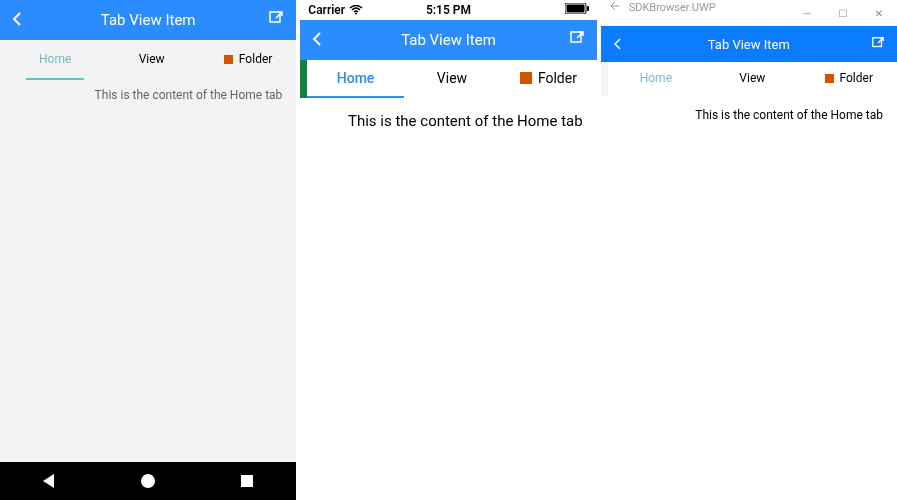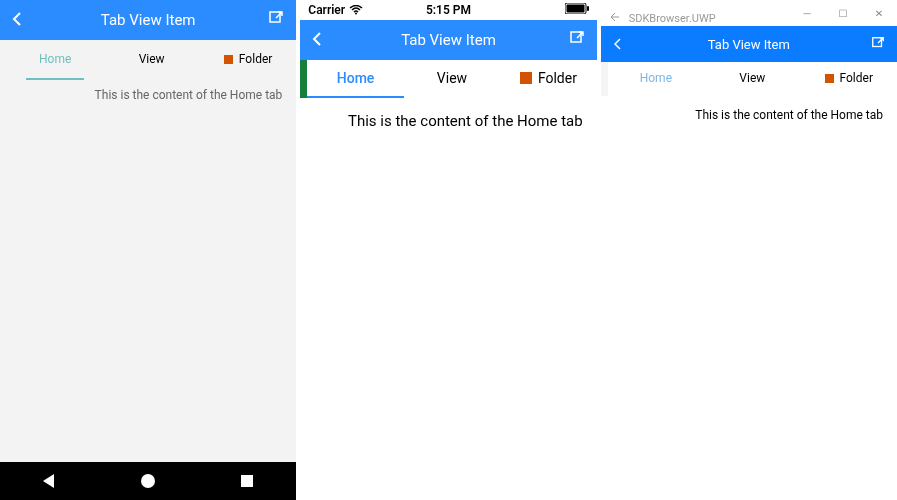--- a/index.html
+++ b/index.html
@@ -48,21 +48,21 @@
       font-size: 12px;
       font-weight: 600;
     }
     .ios-status .left { display: flex; align-items: center; gap: 4px; }
     .ios-status .center { position: absolute; left: 50%; transform: translateX(-50%); }
 
     .uwp-titlebar {
       background: #fff;
       height: 26px;
       display: flex;
-      align-items: flex-end;
+      align-items: flex-start;
       justify-content: space-between;
       padding: 0 0 0 8px;
       font-size: 11px;
       color: #999;
     }
     .uwp-titlebar .left { display: flex; align-items: center; gap: 8px; }
     .uwp-titlebar .right { display: flex; align-items: center; }
     .uwp-btn {
       width: 36px;
       height: 26px;

